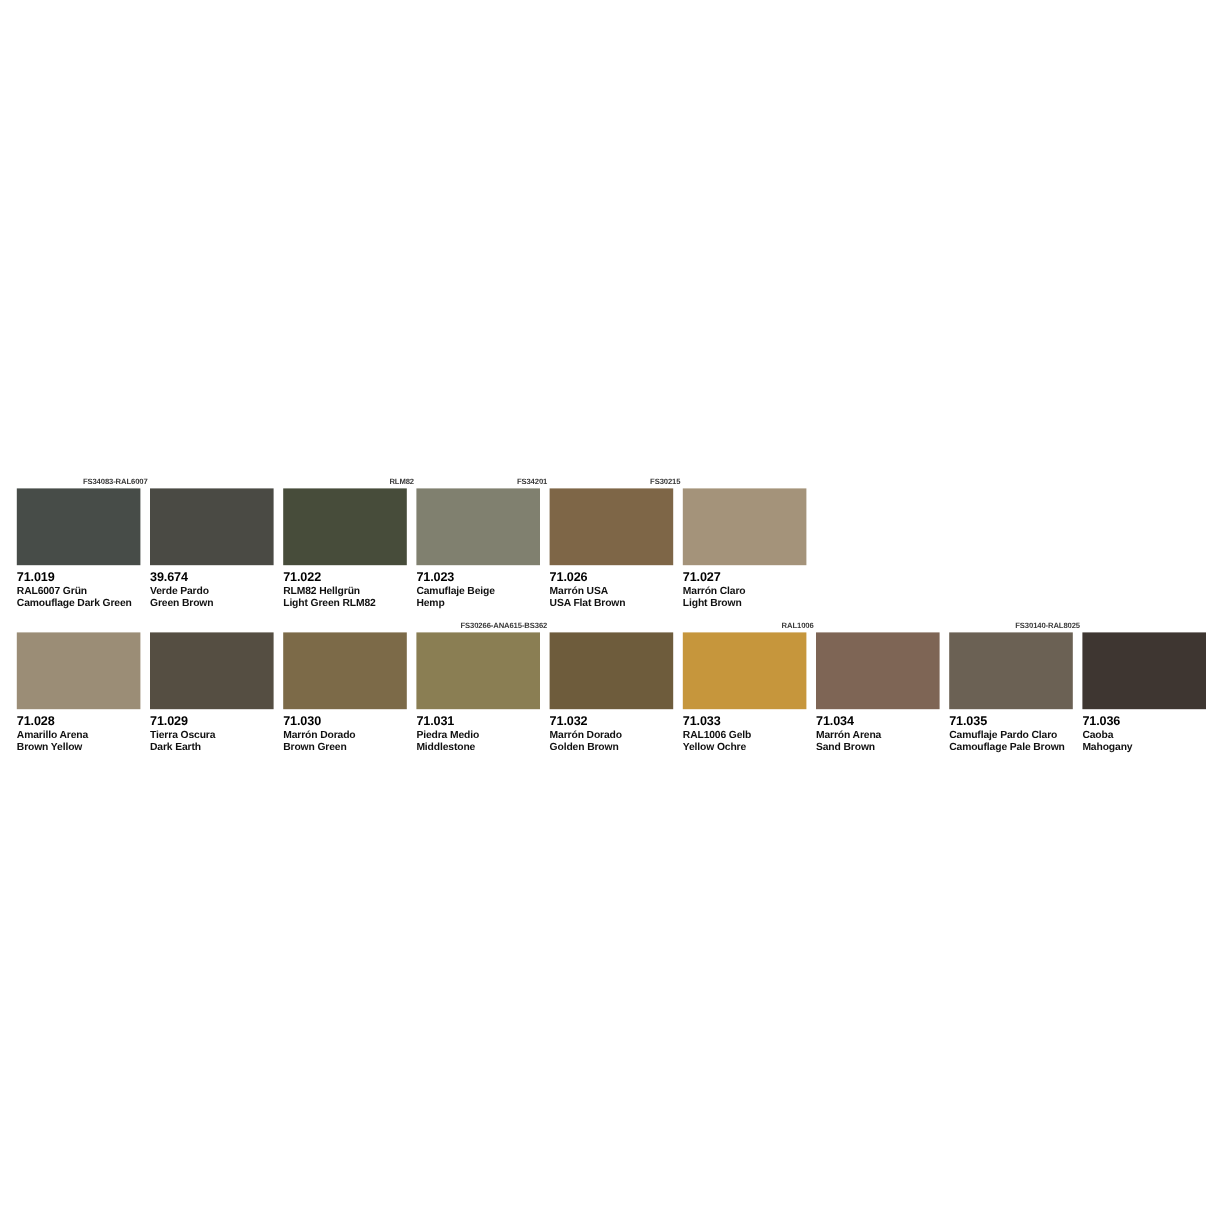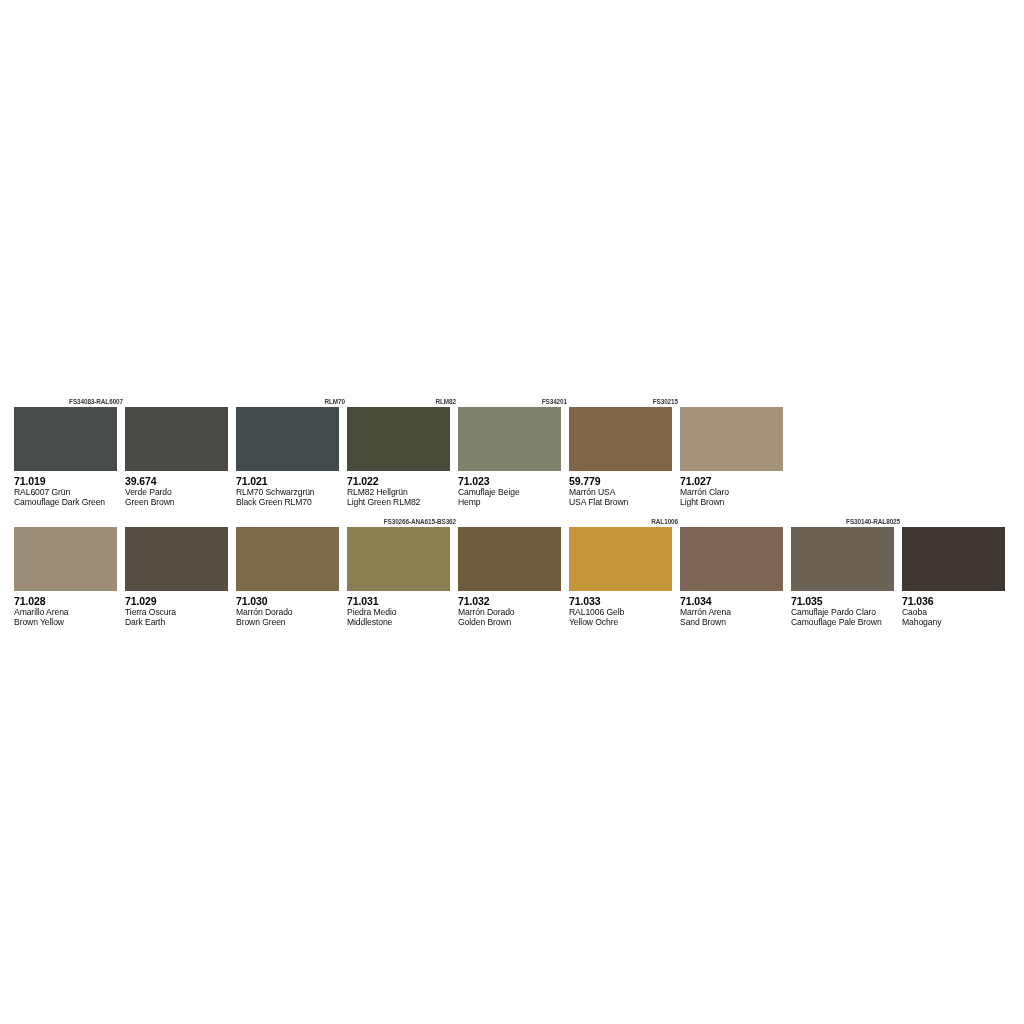--- a/index.html
+++ b/index.html
@@ -81,20 +81,21 @@
     line-height: 12px;
     letter-spacing: -0.1px;
   }
 
   .name-es, .name-en {
     font-size: 8.6px;
     color: #101010;
     line-height: 10.4px;
     letter-spacing: -0.1px;
     white-space: nowrap;
+    font-weight: bold;
   }
 
   .row-gap {
     height: 8px;
   }
 </style>
 </head>
 <body style="background-color: rgb(255, 255, 255);">
 
 <div id="chart-root">
@@ -115,29 +116,20 @@
       <div class="swatch-cell">
         <div class="std-label"></div>
         <div class="swatch-chip" style="background-color: rgb(74, 74, 68);"></div>
         <div class="swatch-info">
           <div class="code">39.674</div>
           <div class="name-es">Verde Pardo</div>
           <div class="name-en">Green Brown</div>
         </div>
       </div>
 
-      <div class="swatch-cell">
-        <div class="std-label">RLM70</div>
-        <div class="swatch-chip" style="background-color: rgb(66, 75, 75);"></div>
-        <div class="swatch-info">
-          <div class="code">71.021</div>
-          <div class="name-es">RLM70 Schwarzgrün</div>
-          <div class="name-en">Black Green RLM70</div>
-        </div>
-      </div>
 
       <div class="swatch-cell">
         <div class="std-label">RLM82</div>
         <div class="swatch-chip" style="background-color: rgb(71, 76, 58);"></div>
         <div class="swatch-info">
           <div class="code">71.022</div>
           <div class="name-es">RLM82 Hellgrün</div>
           <div class="name-en">Light Green RLM82</div>
         </div>
       </div>
@@ -151,21 +143,21 @@
           <div class="name-en">Hemp</div>
         </div>
       </div>
 
 
 
       <div class="swatch-cell">
         <div class="std-label">FS30215</div>
         <div class="swatch-chip" style="background-color: rgb(126, 102, 71);"></div>
         <div class="swatch-info">
-          <div class="code">59.779</div>
+          <div class="code">71.026</div>
           <div class="name-es">Marrón USA</div>
           <div class="name-en">USA Flat Brown</div>
         </div>
       </div>
 
       <div class="swatch-cell">
         <div class="std-label"></div>
         <div class="swatch-chip" style="background-color: rgb(164, 147, 122);"></div>
         <div class="swatch-info">
           <div class="code">71.027</div>

